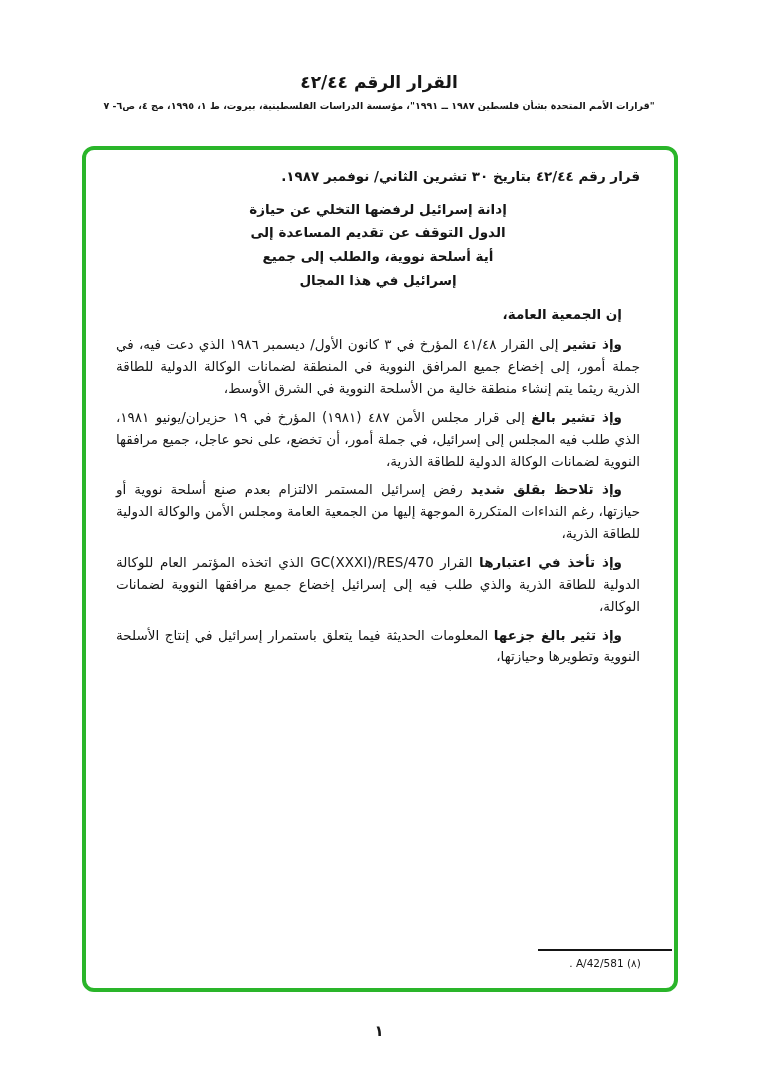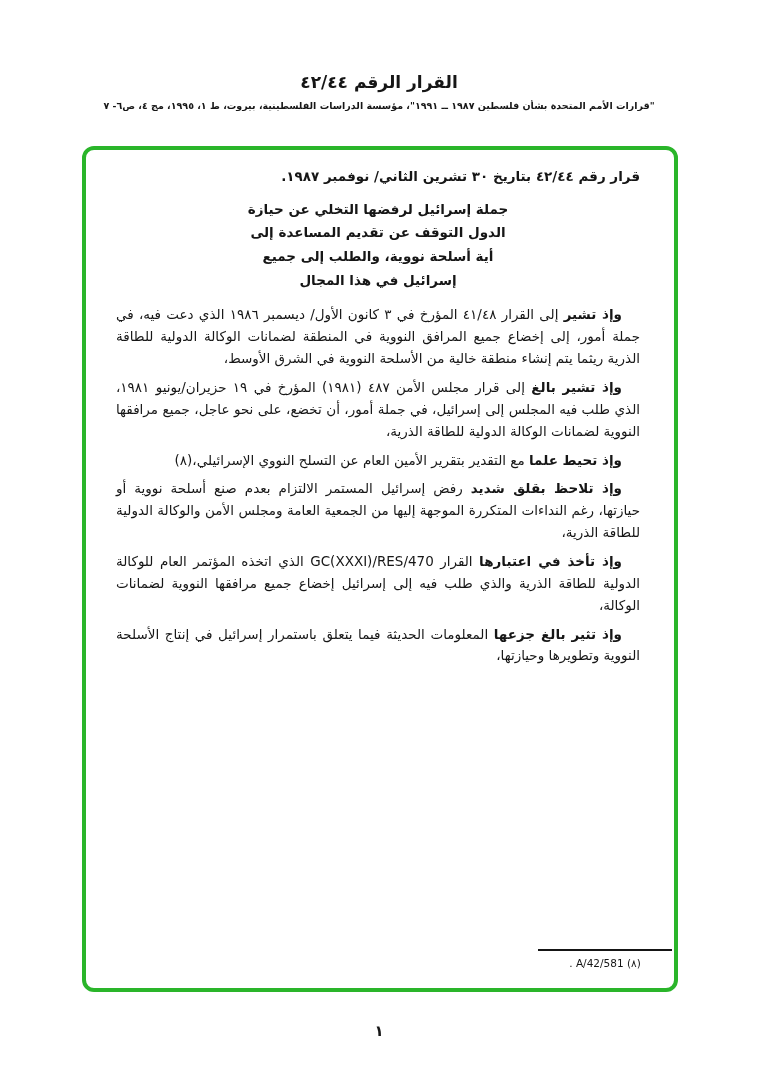--- a/index.html
+++ b/index.html
@@ -109,34 +109,34 @@
 
 <h1 class="doc-title">القرار الرقم ٤٢/٤٤</h1>
 
 <div class="source-line">"قرارات الأمم المتحدة بشأن فلسطين ١٩٨٧ ــ ١٩٩١"، مؤسسة الدراسات الفلسطينية، بيروت، ط ١، ١٩٩٥، مج ٤، ص٦- ٧</div>
 
 <div class="green-frame">
 
   <p class="res-line">قرار رقم ٤٢/٤٤ بتاريخ ٣٠ تشرين الثاني/ نوفمبر ١٩٨٧.</p>
 
   <div class="subject-block">
-    <div>جملة إسرائيل لرفضها التخلي عن حيازة</div>
+    <div>إدانة إسرائيل لرفضها التخلي عن حيازة</div>
     <div>الدول التوقف عن تقديم المساعدة إلى</div>
     <div>أية أسلحة نووية، والطلب إلى جميع</div>
     <div>إسرائيل في هذا المجال</div>
   </div>
 
+  <p class="opening">إن الجمعية العامة،</p>
 
 
   <p class="para"><span class="lead">وإذ تشير</span> <span>إلى القرار ٤١/٤٨ المؤرخ في ٣ كانون الأول/ ديسمبر ١٩٨٦ الذي دعت فيه، في جملة أمور، إلى إخضاع جميع المرافق النووية في المنطقة لضمانات الوكالة الدولية للطاقة الذرية ريثما يتم إنشاء منطقة خالية من الأسلحة النووية في الشرق الأوسط،</span></p>
 
   <p class="para"><span class="lead">وإذ تشير بالغ</span> <span>إلى قرار مجلس الأمن ٤٨٧ (١٩٨١) المؤرخ في ١٩ حزيران/يونيو ١٩٨١، الذي طلب فيه المجلس إلى إسرائيل، في جملة أمور، أن تخضع، على نحو عاجل، جميع مرافقها النووية لضمانات الوكالة الدولية للطاقة الذرية،</span></p>
 
 
-  <p class="para"><span class="lead">وإذ تحيط علما</span> <span>مع التقدير بتقرير الأمين العام عن التسلح النووي الإسرائيلي،(٨)</span></p>
 
   <p class="para"><span class="lead">وإذ تلاحظ بقلق شديد</span> <span>رفض إسرائيل المستمر الالتزام بعدم صنع أسلحة نووية أو حيازتها، رغم النداءات المتكررة الموجهة إليها من الجمعية العامة ومجلس الأمن والوكالة الدولية للطاقة الذرية،</span></p>
 
   <p class="para"><span class="lead">وإذ تأخذ في اعتبارها</span> <span>القرار GC(XXXI)/RES/470 الذي اتخذه المؤتمر العام للوكالة الدولية للطاقة الذرية والذي طلب فيه إلى إسرائيل إخضاع جميع مرافقها النووية لضمانات الوكالة،</span></p>
 
   <p class="para"><span class="lead">وإذ تثير بالغ جزعها</span> <span>المعلومات الحديثة فيما يتعلق باستمرار إسرائيل في إنتاج الأسلحة النووية وتطويرها وحيازتها،</span></p>
 
   <div class="footnote">
     <div class="fn-rule"></div>
     <div class="fn-text">(٨) A/42/581 .</div>

